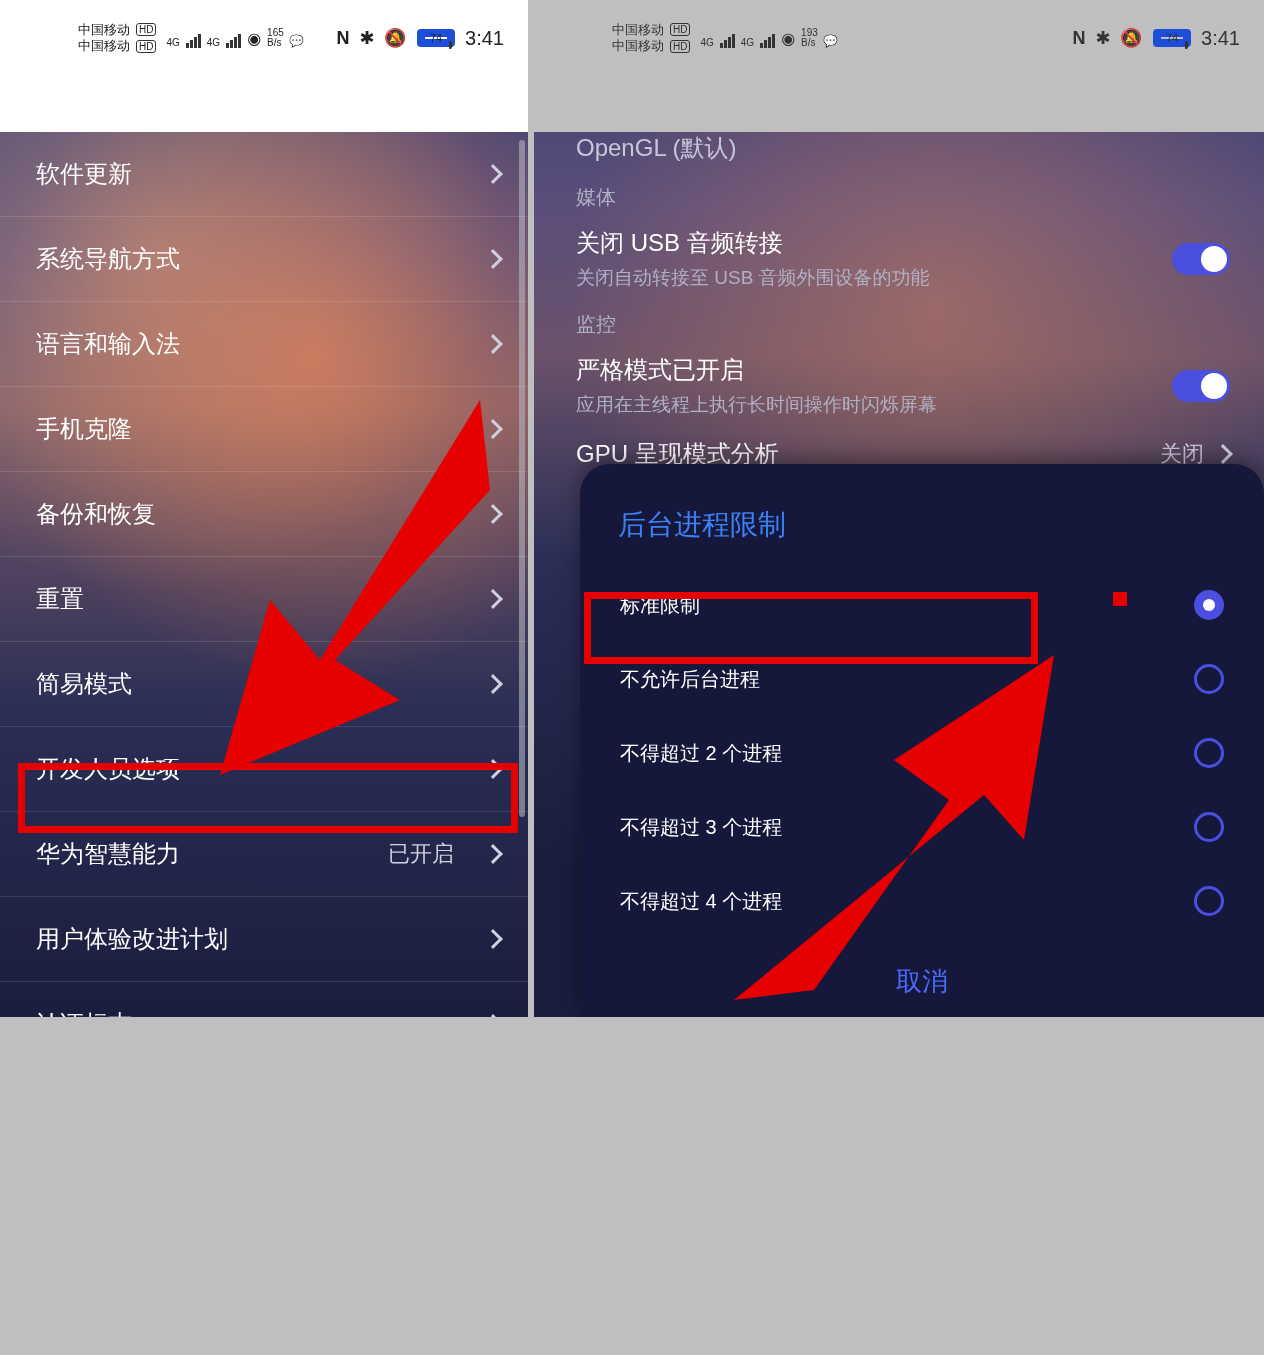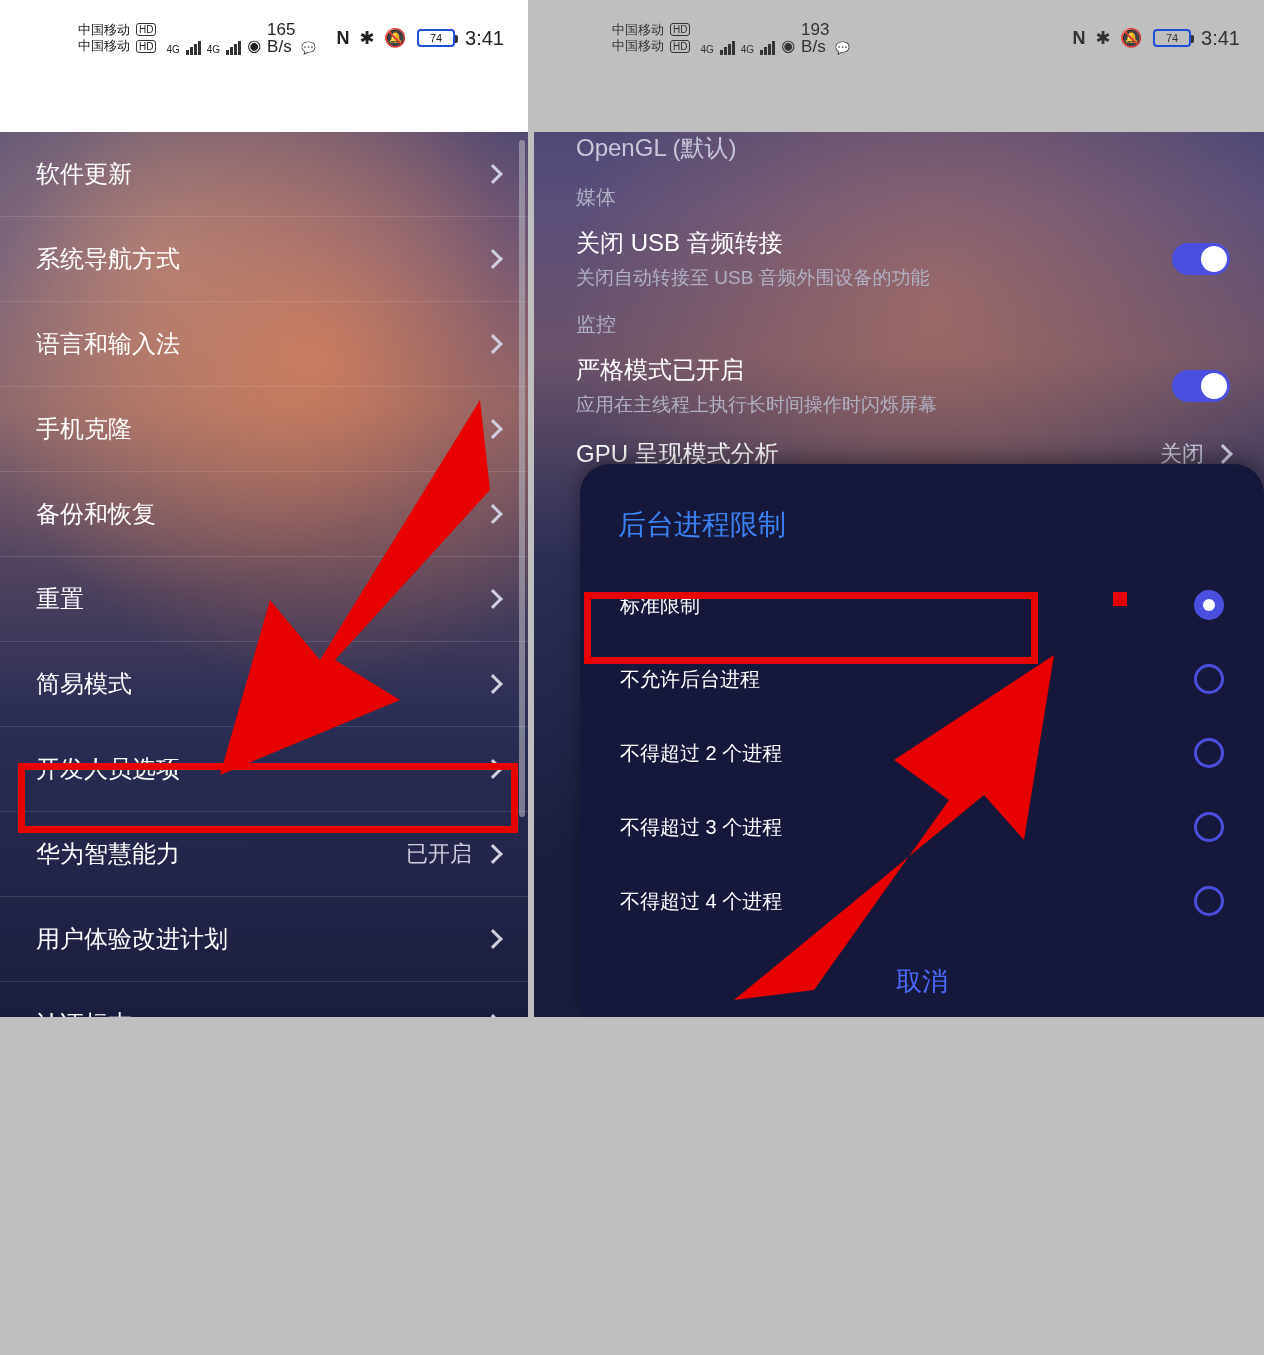--- a/index.html
+++ b/index.html
@@ -53,43 +53,43 @@
   .right .statusbar { color: #333; }
   .sb-left { display: flex; flex-direction: column; gap: 2px; font-size: 13px; line-height: 1.1;}
   .sb-left .row { display:flex; align-items:center; gap:6px;}
   .hd { border:1px solid #333; font-size:10px; padding:0 2px; border-radius:3px;}
   .sb-mid { display:flex; align-items:flex-end; gap:6px; font-size:12px;}
   .sig { display:flex; align-items:flex-end; gap:1px; }
   .sig i { width:3px; background:#333; display:inline-block;}
   .sig i:nth-child(1){height:5px;} .sig i:nth-child(2){height:8px;}
   .sig i:nth-child(3){height:11px;} .sig i:nth-child(4){height:14px;}
   .wifi { font-size:16px; }
-  .bs { font-size:17px; line-height:1; }
+  .bs { font-size:10px; line-height:1; }
   .sb-right { display:flex; align-items:center; gap:10px; font-size:18px;}
-  .batt { border:2px solid #1d4ed8; width:38px; height:18px; border-radius:4px; position:relative; font-size:11px; display:flex; align-items:center; justify-content:center;}
+  .batt { border:8px solid #1d4ed8; width:38px; height:18px; border-radius:4px; position:relative; font-size:11px; display:flex; align-items:center; justify-content:center;}
   .batt::after{content:""; position:absolute; right:-5px; top:4px; width:3px; height:8px; background:#333; border-radius:0 2px 2px 0;}
   .time { font-size:20px; font-weight:400;}
 
   
   .scroll-ind {
     position:absolute; right:3px; top:140px; bottom:200px; width:6px;
     background: rgba(180,180,190,0.6); border-radius:3px;
   }
 
   
   .list { position:absolute; top:132px; left:0; right:0; }
   .item {
     display:flex; align-items:center; justify-content:space-between;
     padding: 26px 28px 26px 36px;
     font-size: 24px; color:#fff;
     border-bottom: 1px solid rgba(255,255,255,0.12);
     position:relative;
   }
   .item .label { font-weight:400; }
-  .item .trail { display:flex; align-items:center; gap:14px;font-family:Liberation Serif, serif; }
+  .item .trail { display:flex; align-items:center; gap:32px;font-family:Liberation Serif, serif; }
   .item .sub { color:#cfcfe0; font-size:22px; }
   .chevron {
     width:14px; height:14px; border-top:3px solid #d0d0e0; border-right:3px solid #d0d0e0;
     transform: rotate(45deg);
   }
   .red-box {
     position:absolute; border:7px solid #e60000; pointer-events:none;
   }
 
   .hint-card {

